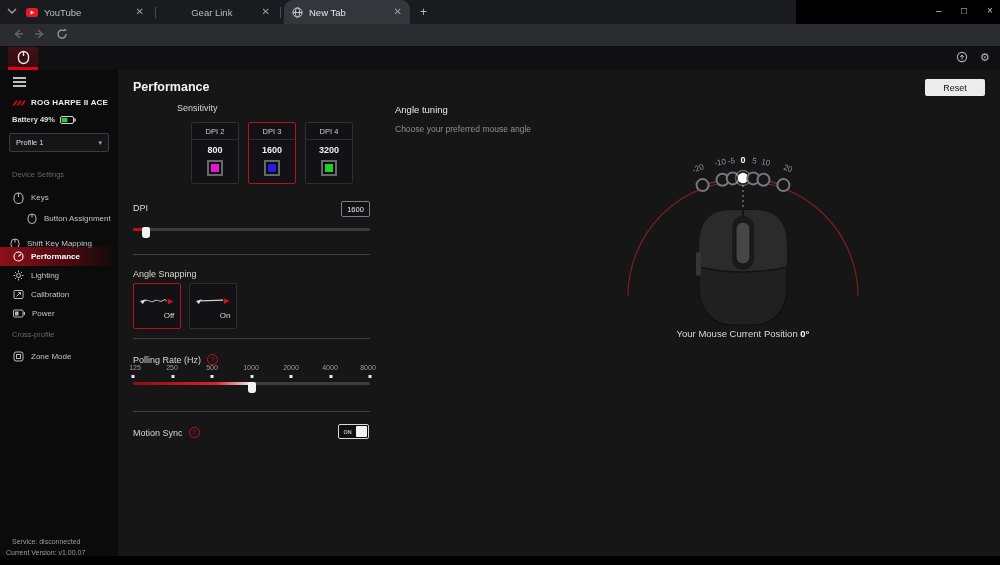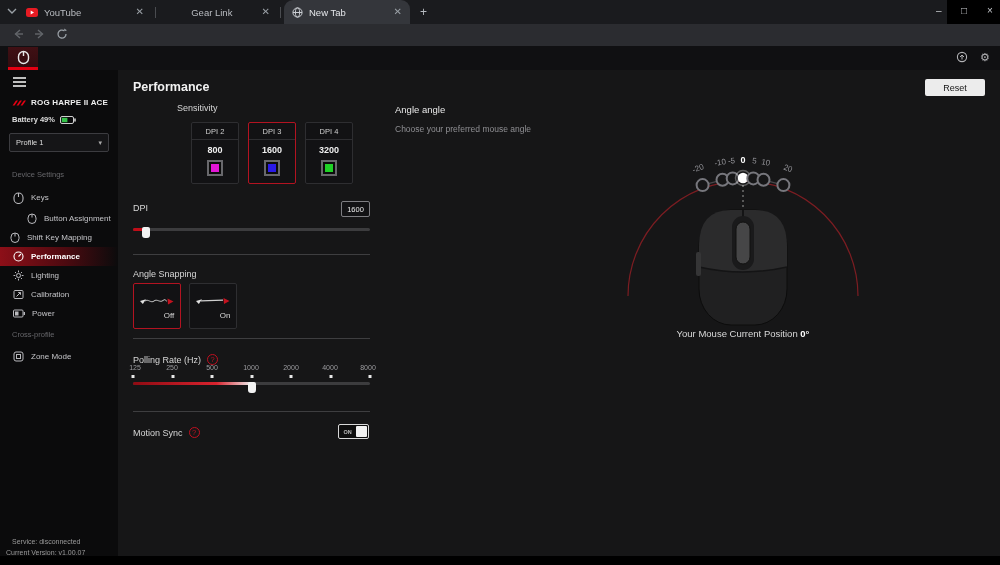--- a/index.html
+++ b/index.html
@@ -2,21 +2,21 @@
 <html><head>
 <meta charset="utf-8">
 <style>
   * { margin:0; padding:0; box-sizing:border-box; }
   html,body { width:1000px; height:565px; background:#000; overflow:hidden;
     font-family:"Liberation Sans", sans-serif; -webkit-font-smoothing:antialiased; }
   .abs { position:absolute; }
   svg { display:block; }
 
   
-  #tabstrip { left:0; top:0; width:947px; height:24px; background:#1a1b1e; }
+  #tabstrip { left:0; top:0; width:796px; height:24px; background:#1a1b1e; }
   .tab { top:0; height:24px; display:flex; align-items:center; gap:6px; padding:0 8px; color:#b7bабе; }
   .tab .title { font-size:9.5px; color:#b9bcc1; white-space:nowrap; overflow:hidden; flex:1; }
   .tab .close { color:#9aa0a6; font-size:10px; line-height:10px; }
   .tab.active { background:#34363b; border-radius:9px 9px 0 0; }
   .tab.active .title { color:#e4e6ea; }
   .tab-sep { top:7px; width:1px; height:11px; background:#4a4c50; }
   .winbtn { color:#c6c8cc; font-size:10px; top:5px; }
   #toolbar { left:0; top:24px; width:1000px; height:22px; background:#2b2c30; }
   .navbtn { top:4px; color:#9aa0a6; }
   .navbtn.dim { color:#63666b; }
@@ -247,21 +247,21 @@
       </svg>
     <span class="lbl">Keys</span>
   </div>
   <div class="nav-item sub abs" style="top:139px;">
     <svg class="nav-ic" width="10" height="11">
         <rect x="1" y="1" width="8" height="9.5" rx="4" fill="none" stroke="currentColor" stroke-width="1"></rect>
         <line x1="5" y1="1" x2="5" y2="4.5" stroke="currentColor" stroke-width="1"></line>
       </svg>
     <span class="lbl">Button Assignment</span>
   </div>
-  <div class="nav-item sub abs" style="top:158px;padding-left:10px;">
+  <div class="nav-item sub abs" style="top:164px;padding-left:10px;">
     <svg class="nav-ic" width="10" height="11">
         <rect x="1" y="1" width="8" height="9.5" rx="4" fill="none" stroke="currentColor" stroke-width="1"></rect>
         <line x1="5" y1="1" x2="5" y2="4.5" stroke="currentColor" stroke-width="1"></line>
       </svg>
     <span class="lbl">Shift Key Mapping</span>
   </div>
   <div class="nav-item sel abs" style="top:177px;">
     <svg class="nav-ic" width="11" height="11" style="color:#fff;">
         <circle cx="5.5" cy="5.5" r="4.5" fill="none" stroke="currentColor" stroke-width="1.1"></circle>
         <line x1="5.5" y1="5.5" x2="8" y2="3" stroke="currentColor" stroke-width="1.1"></line>
@@ -393,21 +393,21 @@
 
   <div class="abs" style="left:15px;top:357px;display:flex;align-items:center;">
     <span class="field-label">Motion Sync</span>
     <span class="help-badge">?</span>
   </div>
   <div id="toggle" class="abs">
     <span class="on-lbl">ON</span>
     <span class="knob"></span>
   </div>
 
-  <div id="angle-title" class="abs">Angle angle</div>
+  <div id="angle-title" class="abs">Angle tuning</div>
   <div id="angle-desc" class="abs">Choose your preferred mouse angle</div>
 
   <svg class="abs" style="left:440px;top:84px;" width="370" height="200" viewBox="0 0 370 200">
 
     <path d="M70 142 A 115 115 0 0 1 300 142" fill="none" stroke="#7c1d22" stroke-width="1.2"></path>
 
     <polyline points="144.6,31.1 164.5,25.8 174.7,24.4 185,24 195.3,24.4 205.5,25.8 225.4,31.1" fill="none" stroke="#47474b" stroke-width="1.3"></polyline>
 
     <line x1="185" y1="31" x2="185" y2="55" stroke="#9a9a9a" stroke-width="1" stroke-dasharray="2,3"></line>
 

